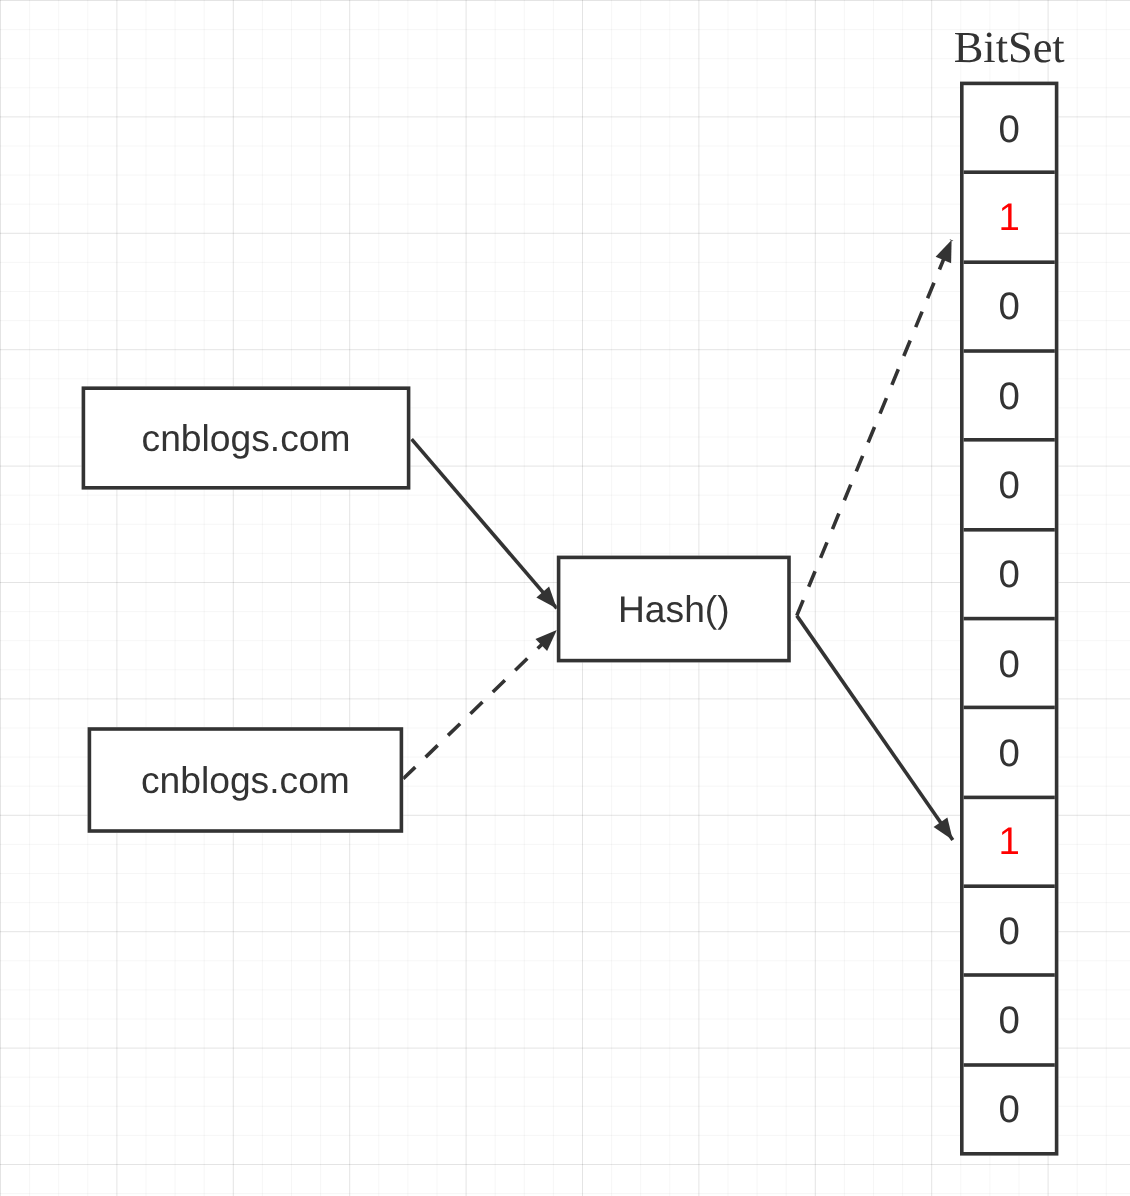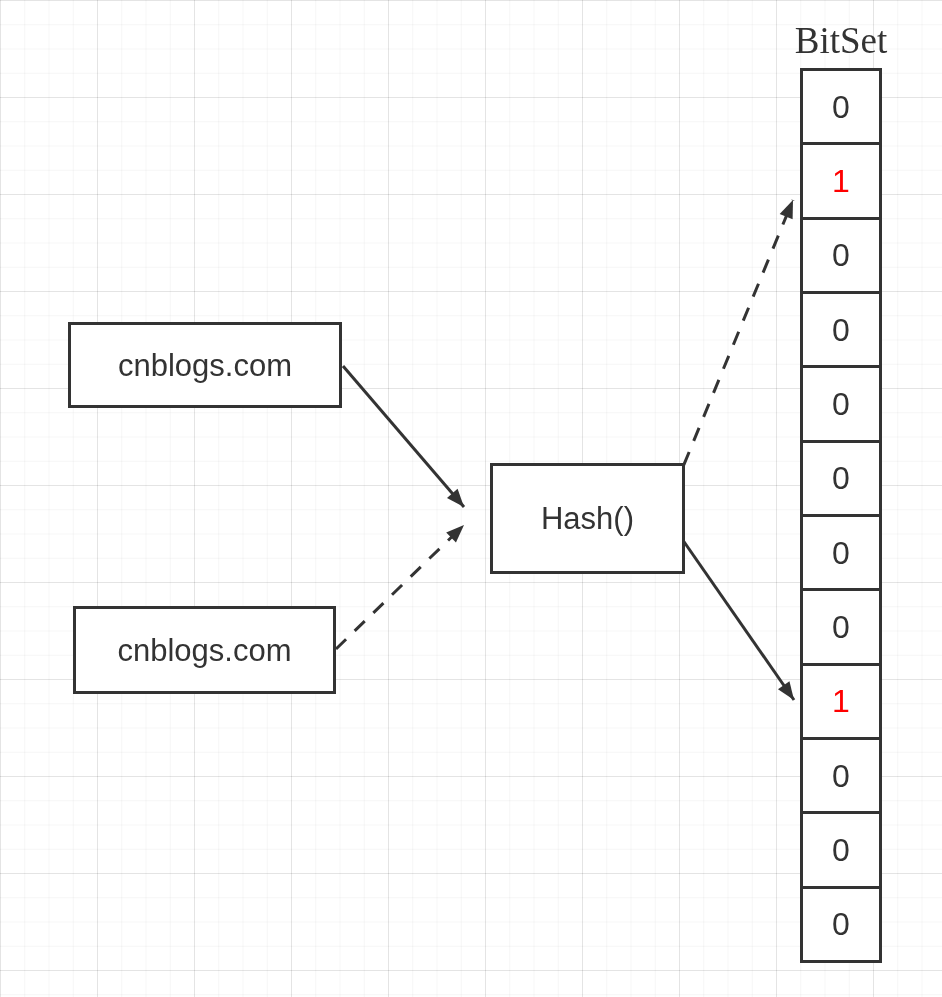--- a/index.html
+++ b/index.html
@@ -30,21 +30,21 @@
     color: #333333;
     display: flex;
     align-items: center;
     justify-content: center;
     font-size: 31px;
     line-height: 1;
     white-space: nowrap;
   }
   .node-cnblogs  { left: 68px;  top: 322px; width: 274px; height: 86px;  }
   .node-bilibili { left: 73px;  top: 606px; width: 263px; height: 88px;  }
-  .node-hash     { left: 490px; top: 463px; width: 195px; height: 111px; }
+  .node-hash     { left: 464px; top: 463px; width: 195px; height: 89px; }
 
   .bitset-label {
     position: absolute;
     left: 779px;
     top: 21px;
     width: 124px;
     text-align: center;
     font-size: 37px;
     color: #333333;
     line-height: 1.1;

